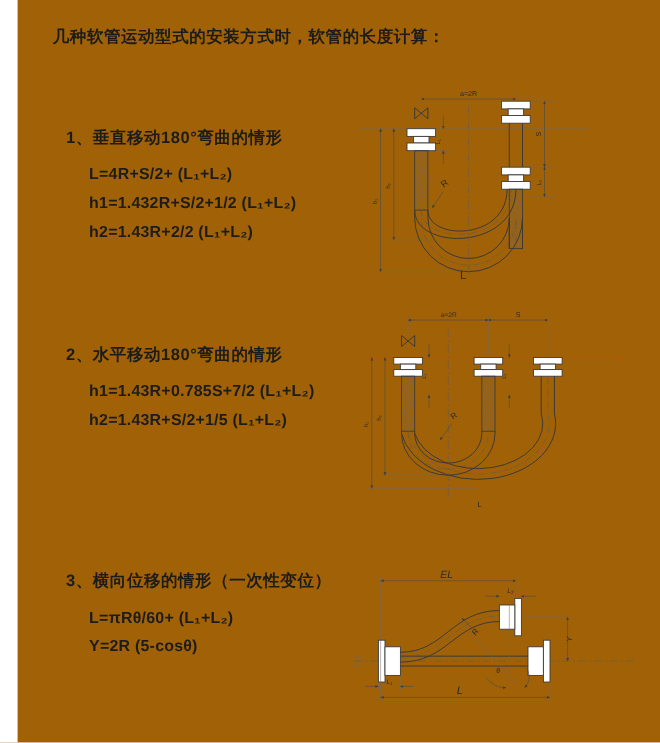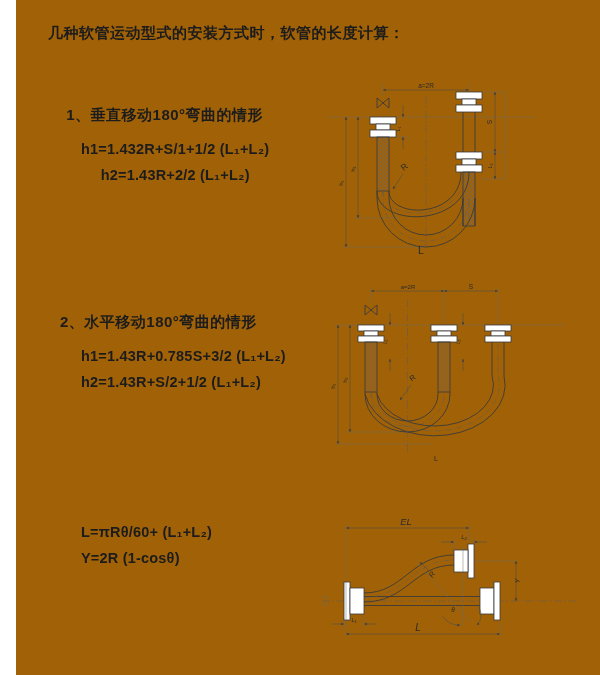--- a/index.html
+++ b/index.html
@@ -4,21 +4,21 @@
 <style>
   html,body{margin:0;padding:0;background:#ffffff;}
   .page{
     position:relative;width:600px;height:675px;background:#a16207;overflow:hidden;
     font-family:"Liberation Sans","DejaVu Sans",sans-serif;color:#1c1c1c;margin-left:16px;
   }
   .doc-title{
     position:absolute;left:32px;top:24px;font-size:15px;font-weight:bold;letter-spacing:.5px;white-space:nowrap;
   }
   .section{position:absolute;left:44px;}
-  .sec1{top:106px;text-align:center;} .sec2{top:313px;} .sec3{top:519px;}
+  .sec1{top:116px;} .sec2{top:313px;} .sec3{top:519px;}
   .sec-heading{font-size:15px;font-weight:bold;letter-spacing:.5px;margin:0 0 11px 0;white-space:nowrap;}
   .formula{font-size:14.5px;font-weight:bold;line-height:26px;margin-left:21px;white-space:nowrap;letter-spacing:.2px;}
   .diagram{position:absolute;}
   .dia1{left:283px;top:76px;} .dia2{left:308px;top:281px;} .dia3{left:298px;top:512px;font-style:italic;}
   svg{display:block;}
   svg text{fill:#2a2a2a;font-family:"Liberation Sans","DejaVu Sans",sans-serif;}
   .obj{stroke:#3a3a3a;stroke-width:.9;fill:none;}
   .fit{stroke:#3a3a3a;stroke-width:.8;fill:#ffffff;}
   .dim{stroke:#4a4a4a;stroke-width:.55;fill:none;}
   .ext{stroke:#6a6a6a;stroke-width:.45;fill:none;}
@@ -27,21 +27,22 @@
 </style>
 </head>
 <body>
 
 <div class="page">
 
   <div class="doc-title">几种软管运动型式的安装方式时，软管的长度计算：</div>
 
   <div class="section sec1">
     <div class="sec-heading">1、垂直移动180°弯曲的情形</div>
-    <div class="formula">h1=1.432R+S/1+1/2 (L₁+L₂)</div>
+    <div class="formula">L=4R+S/2+ (L₁+L₂)</div>
+    <div class="formula">h1=1.432R+S/2+1/2 (L₁+L₂)</div>
     <div class="formula">h2=1.43R+2/2 (L₁+L₂)</div>
   </div>
 
   <div class="diagram dia1">
     <svg width="268" height="180" viewBox="0 0 268 180">
       <defs>
         <marker id="ar1" viewBox="0 0 10 10" refX="8.5" refY="5" markerWidth="6" markerHeight="6" orient="auto-start-reverse">
           <path d="M0,1 L9,5 L0,9 Z" fill="#3f3f3f"></path>
         </marker>
         <pattern id="hb1" width="4" height="4" patternUnits="userSpaceOnUse">
@@ -108,22 +109,22 @@
 
       <text x="107" y="93" font-size="8.5" text-anchor="middle" transform="rotate(-40 107 93)">R</text>
       <path class="dim" d="M104,98 L94,113" marker-end="url(#ar1)"></path>
 
       <text x="122" y="178" font-size="10.5" text-anchor="middle">L</text>
     </svg>
   </div>
 
   <div class="section sec2">
     <div class="sec-heading">2、水平移动180°弯曲的情形</div>
-    <div class="formula">h1=1.43R+0.785S+3/2 (L₁+L₂)</div>
-    <div class="formula">h2=1.43R+S/2+1/2 (L₁+L₂)</div>
+    <div class="formula">h1=1.43R+0.785S+7/2 (L₁+L₂)</div>
+    <div class="formula">h2=1.43R+S/2+1/5 (L₁+L₂)</div>
   </div>
 
   <div class="diagram dia2">
     <svg width="250" height="188" viewBox="0 0 250 188">
       <defs>
         <marker id="ar2" viewBox="0 0 10 10" refX="8.5" refY="5" markerWidth="6" markerHeight="6" orient="auto-start-reverse">
           <path d="M0,1 L9,5 L0,9 Z" fill="#3f3f3f"></path>
         </marker>
         <pattern id="hb2" width="4" height="4" patternUnits="userSpaceOnUse">
           <path d="M0,4 L4,0 M0,0 L4,4" stroke="#666" stroke-width="0.45"></path>
@@ -186,22 +187,23 @@
       <line class="cl" x1="83.5" y1="18" x2="83.5" y2="172"></line>
 
       <text x="90" y="99" font-size="7.5" text-anchor="middle" transform="rotate(-35 90 99)">R</text>
       <path class="dim" d="M87,104 L76,119" marker-end="url(#ar2)"></path>
 
       <text x="112" y="180" font-size="7" text-anchor="middle">L</text>
     </svg>
   </div>
 
   <div class="section sec3">
+    <div class="sec-heading">3、横向位移的情形（一次性变位）</div>
     <div class="formula">L=πRθ/60+ (L₁+L₂)</div>
-    <div class="formula">Y=2R (1-cosθ)</div>
+    <div class="formula">Y=2R (5-cosθ)</div>
   </div>
 
   <div class="diagram dia3">
     <svg width="290" height="162" viewBox="0 0 290 162">
       <defs>
         <marker id="ar3" viewBox="0 0 10 10" refX="8.5" refY="5" markerWidth="6" markerHeight="6" orient="auto-start-reverse">
           <path d="M0,1 L9,5 L0,9 Z" fill="#3f3f3f"></path>
         </marker>
       </defs>
 

